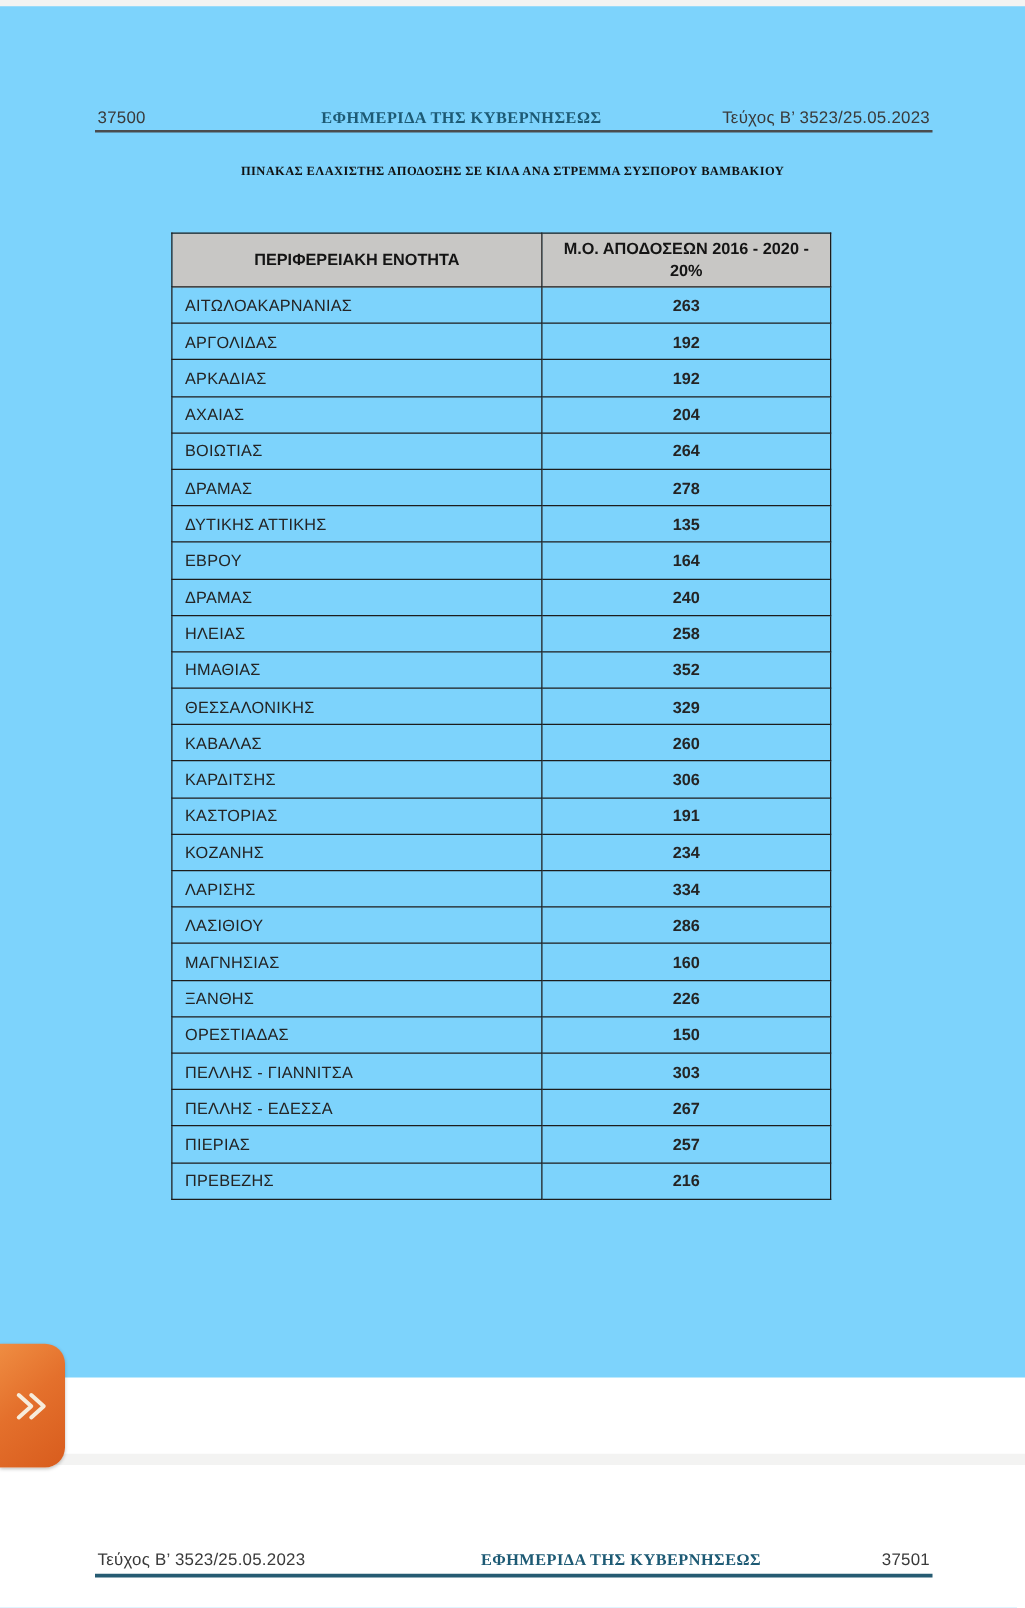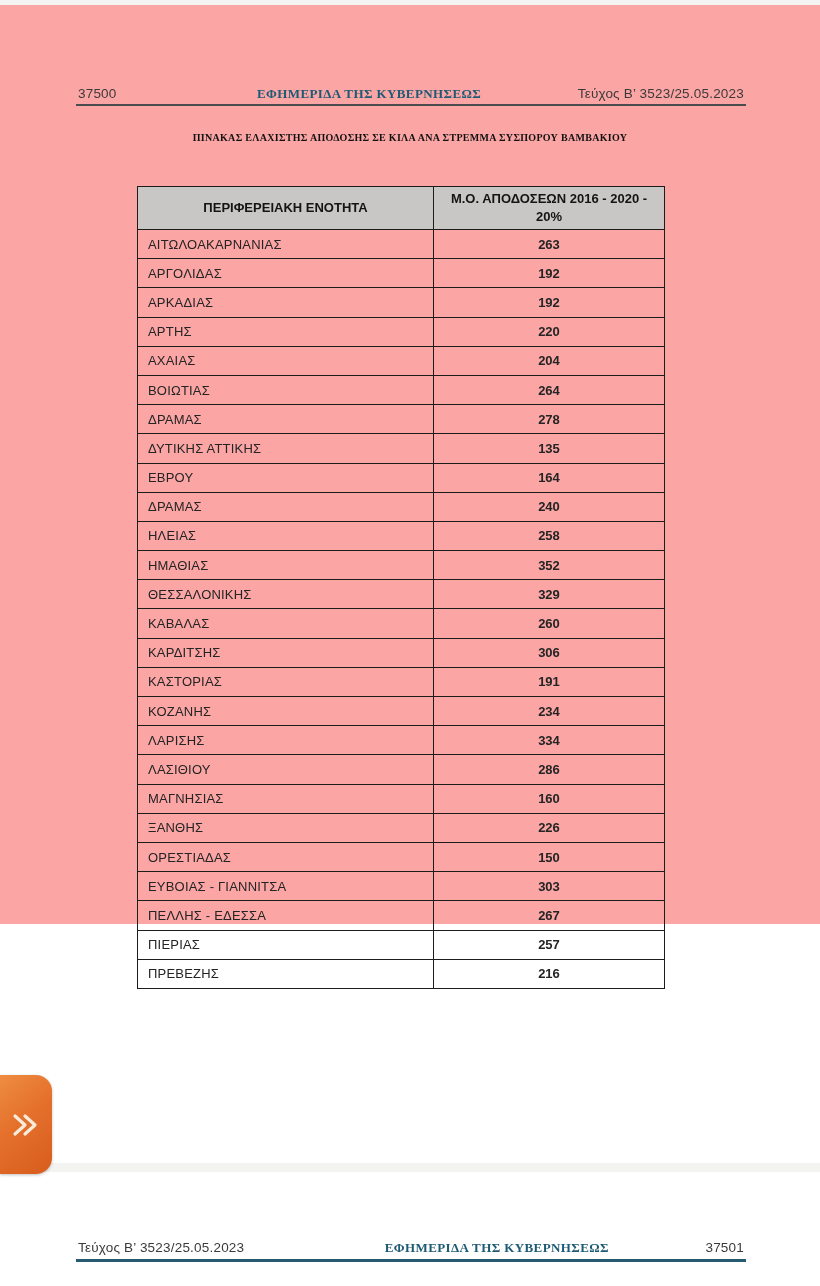--- a/index.html
+++ b/index.html
@@ -1,18 +1,18 @@
 <!DOCTYPE html>
 <html lang="el"><head>
 <meta charset="utf-8">
 <style>
   * { margin:0; padding:0; box-sizing:border-box; }
   html,body { width:820px; height:1286px; background:#ffffff; overflow:hidden;
               font-family:"Liberation Sans", sans-serif; }
-  .viewport { position:relative; width:820px; height:924px; background:#fca5a5; }
+  .viewport { position:relative; width:820px; height:1102px; background:#7dd3fc; }
 
   
   .edge-strip { position:absolute; left:0; right:0; background:#f3f3f2; }
   .edge-strip.top { top:0; height:5px; }
   .edge-strip.mid { top:1163px; height:9px; }
 
   
   .running-header { position:absolute; left:78px; right:76px; display:flex;
                     justify-content:space-between; align-items:baseline; }
   .rh-page1 { top:86px; }
@@ -87,24 +87,20 @@
     <tr>
       <td class="region">ΑΡΓΟΛΙΔΑΣ</td>
       <td class="value">192</td>
     </tr>
 
     <tr>
       <td class="region">ΑΡΚΑΔΙΑΣ</td>
       <td class="value">192</td>
     </tr>
 
-    <tr>
-      <td class="region">ΑΡΤΗΣ</td>
-      <td class="value">220</td>
-    </tr>
 
     <tr>
       <td class="region">ΑΧΑΙΑΣ</td>
       <td class="value">204</td>
     </tr>
 
     <tr>
       <td class="region">ΒΟΙΩΤΙΑΣ</td>
       <td class="value">264</td>
     </tr>
@@ -186,21 +182,21 @@
       <td class="region">ΞΑΝΘΗΣ</td>
       <td class="value">226</td>
     </tr>
 
     <tr>
       <td class="region">ΟΡΕΣΤΙΑΔΑΣ</td>
       <td class="value">150</td>
     </tr>
 
     <tr>
-      <td class="region">ΕΥΒΟΙΑΣ - ΓΙΑΝΝΙΤΣΑ</td>
+      <td class="region">ΠΕΛΛΗΣ - ΓΙΑΝΝΙΤΣΑ</td>
       <td class="value">303</td>
     </tr>
 
     <tr>
       <td class="region">ΠΕΛΛΗΣ - ΕΔΕΣΣΑ</td>
       <td class="value">267</td>
     </tr>
 
     <tr>
       <td class="region">ΠΙΕΡΙΑΣ</td>

